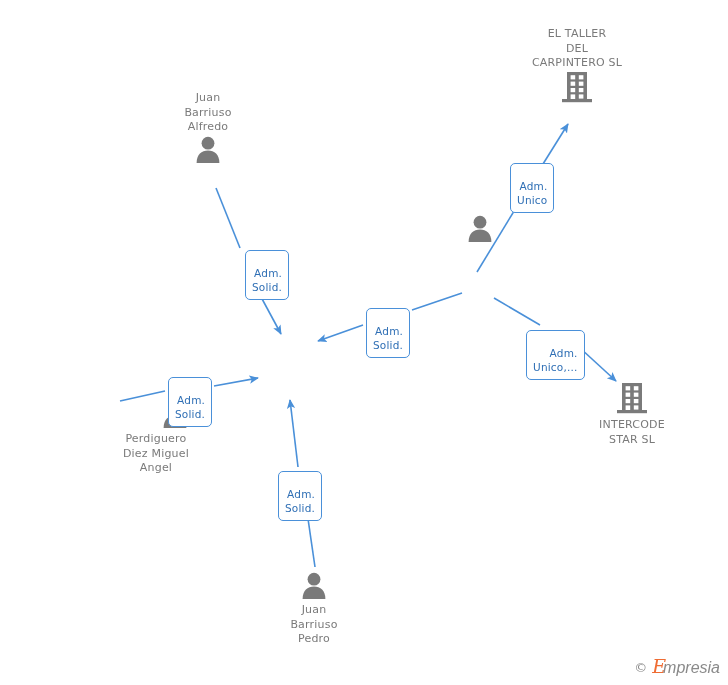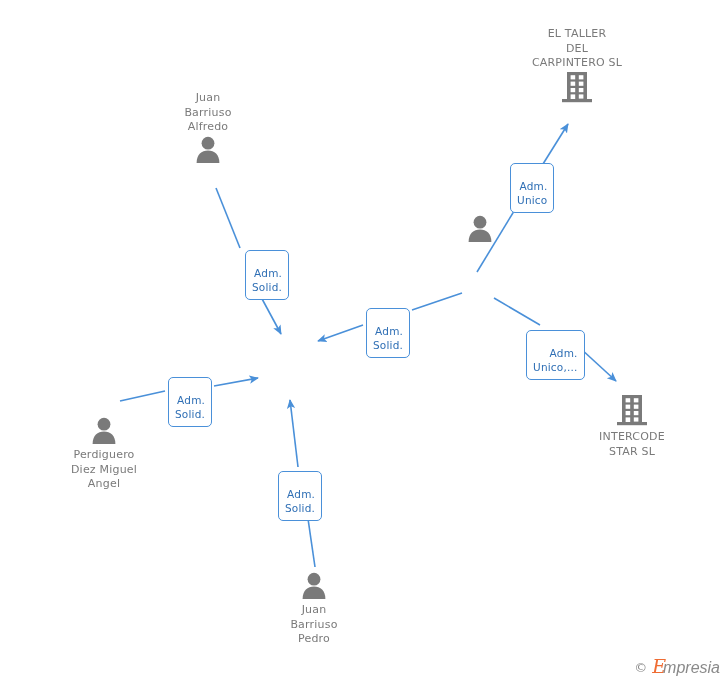--- a/index.html
+++ b/index.html
@@ -89,31 +89,31 @@
     </div>
 
   <div class="node person" id="node-munoz-garcia-eduardo" style="left: 395px; top: 214px; width: 170px;">
       <span class="glyph"><svg width="28" height="28" viewBox="0 0 28 28" xmlns="http://www.w3.org/2000/svg">
           <circle cx="14" cy="8.2" r="6.4" fill="#7a7a7a"></circle>
           <path d="M2.6 28 C2.6 19.6 7.6 15.6 14 15.6 C20.4 15.6 25.4 19.6 25.4 28 Z" fill="#7a7a7a"></path>
         </svg></span>
     </div>
 
 
-  <div class="node person" id="node-perdiguero-diez-miguel-angel" style="left: 19px; top: 416px; width: 170px;">
+  <div class="node person" id="node-perdiguero-diez-miguel-angel" style="left: 19px; top: 400px; width: 170px; align-items: flex-end;">
       <span class="glyph"><svg width="28" height="28" viewBox="0 0 28 28" xmlns="http://www.w3.org/2000/svg">
           <circle cx="14" cy="8.2" r="6.4" fill="#7a7a7a"></circle>
           <path d="M2.6 28 C2.6 19.6 7.6 15.6 14 15.6 C20.4 15.6 25.4 19.6 25.4 28 Z" fill="#7a7a7a"></path>
         </svg></span>
       <span class="caption">Perdiguero
 Diez Miguel
 Angel</span>
     </div>
 
-  <div class="node company" id="node-intercode-star" style="left: 547px; top: 394px; width: 170px;">
+  <div class="node company" id="node-intercode-star" style="left: 547px; top: 382px; width: 170px;">
       <span class="glyph"><svg width="30" height="32" viewBox="0 0 30 32" xmlns="http://www.w3.org/2000/svg">
           <rect x="5" y="1" width="20" height="27" fill="#7a7a7a"></rect>
           <rect x="0" y="28" width="30" height="3.2" fill="#7a7a7a"></rect>
           <g fill="#ffffff">
             <rect x="8.6" y="4.2" width="4.6" height="4.2"></rect>
             <rect x="16.8" y="4.2" width="4.6" height="4.2"></rect>
             <rect x="8.6" y="10.6" width="4.6" height="4.2"></rect>
             <rect x="16.8" y="10.6" width="4.6" height="4.2"></rect>
             <rect x="8.6" y="17" width="4.6" height="4.2"></rect>
             <rect x="16.8" y="17" width="4.6" height="4.2"></rect>

